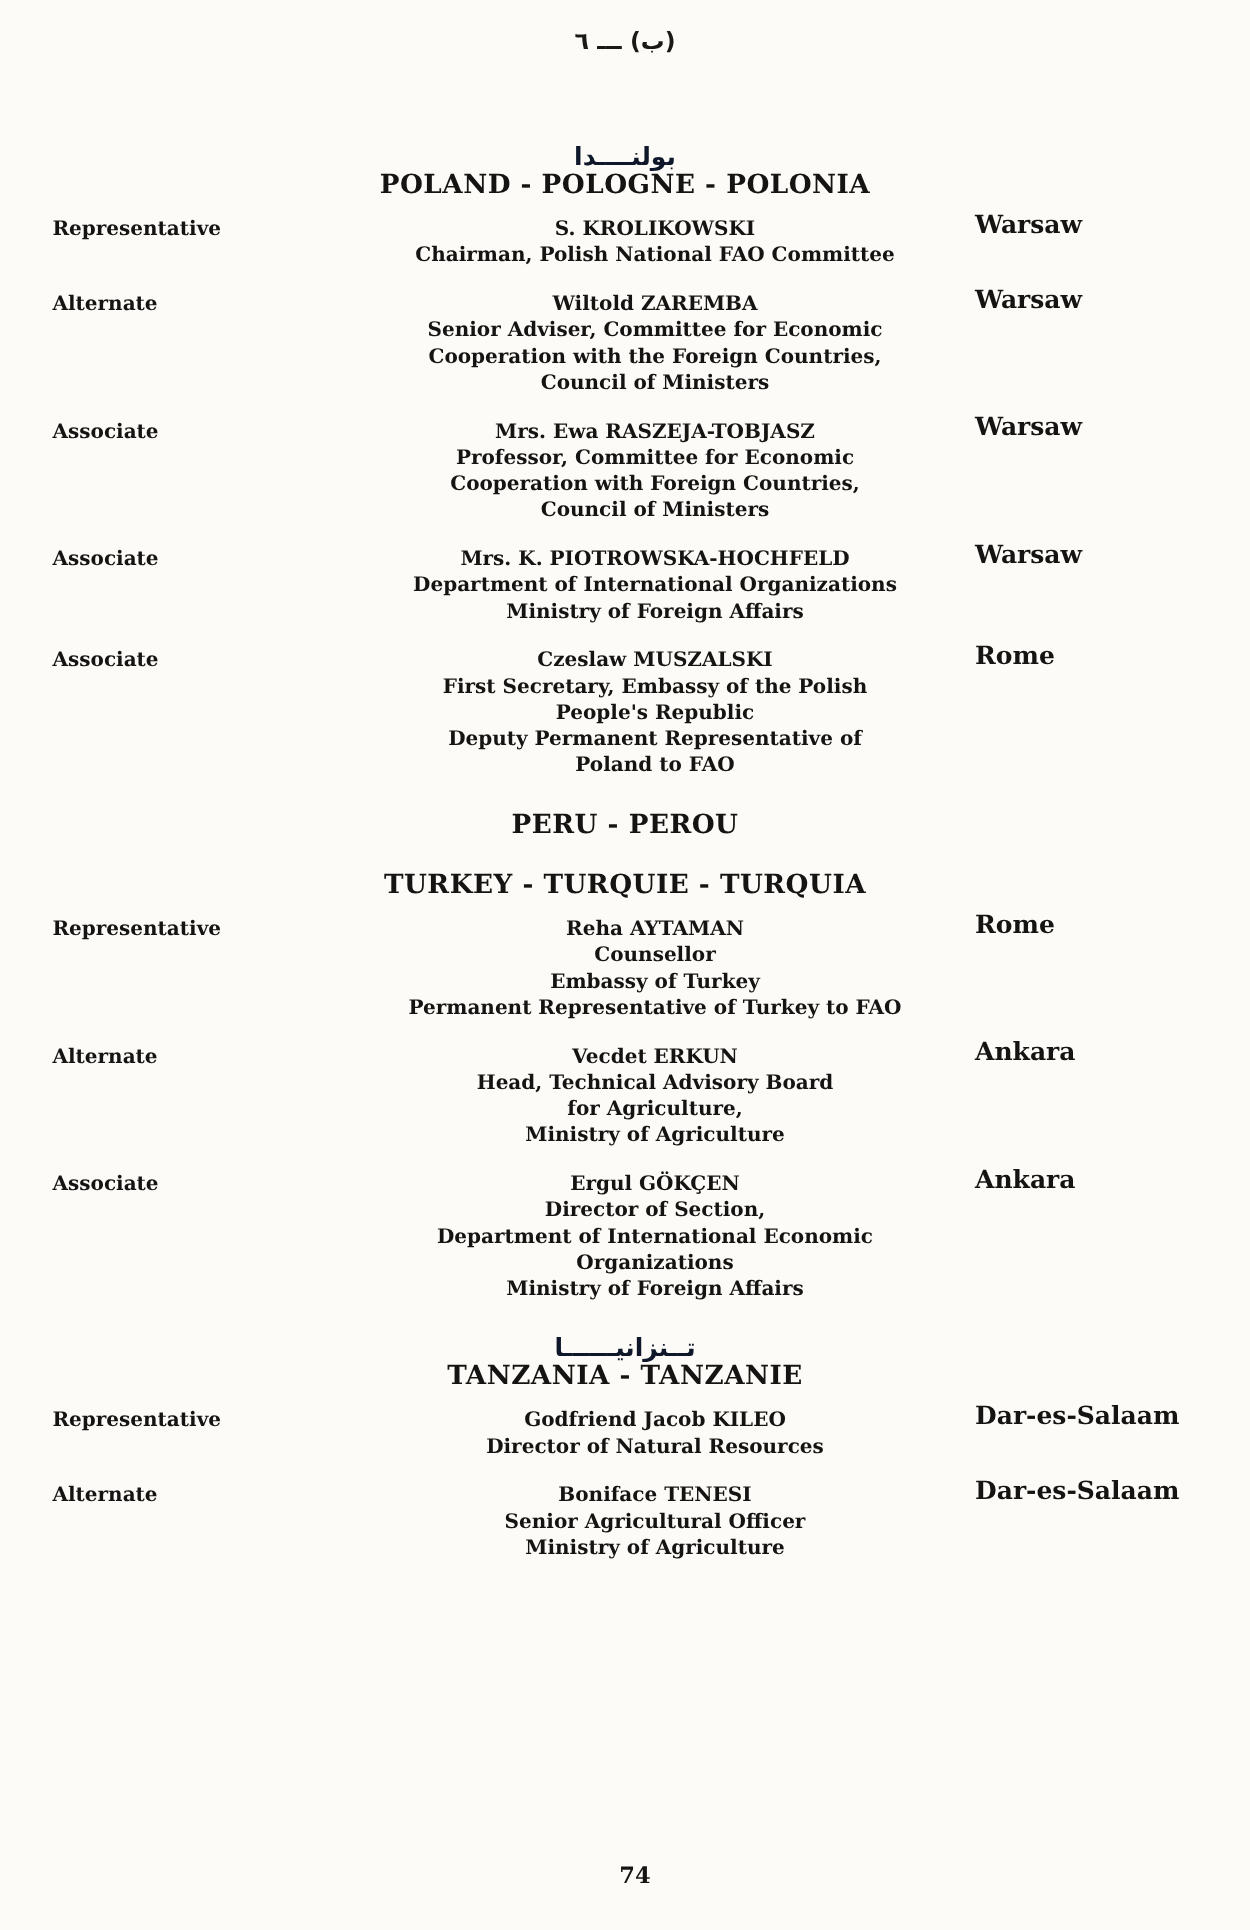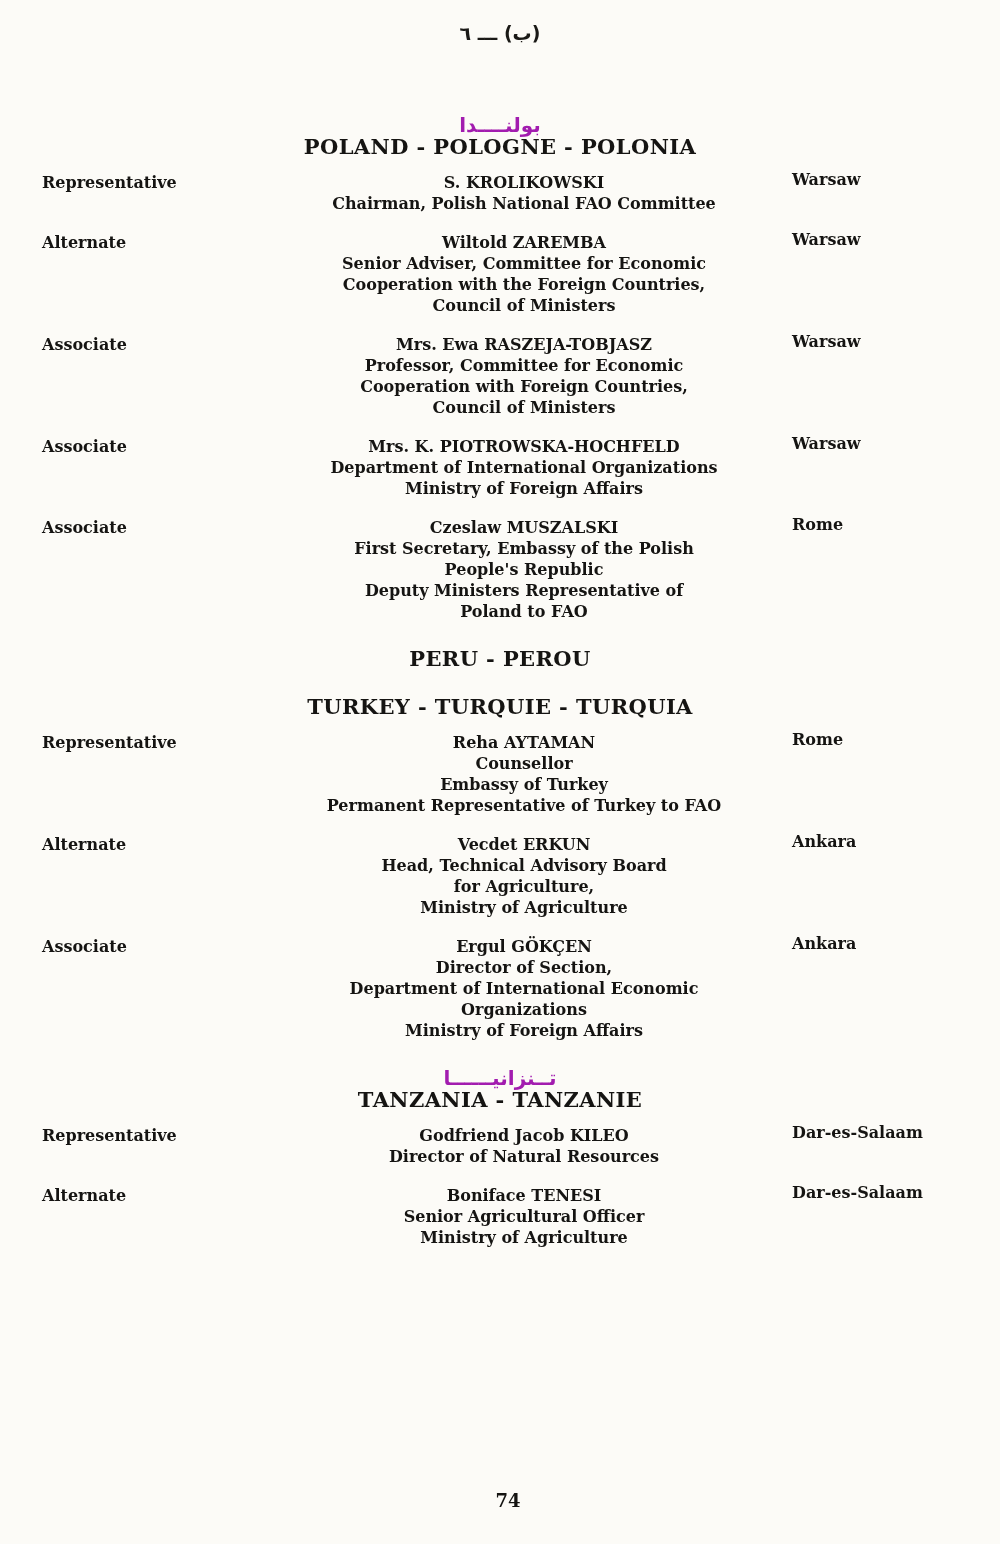--- a/index.html
+++ b/index.html
@@ -37,21 +37,21 @@
     margin: 26px 0 14px 0;
   }
   .section.first .section-header {
     margin-top: 70px;
   }
   .section-header .arabic {
     font-family: "DejaVu Sans", sans-serif;
     font-weight: 700;
     font-size: 20px;
     line-height: 22px;
-    color: #a21caf;
+    color: #0f172a;
   }
   .section-header .latin {
     font-size: 21px;
     line-height: 22px;
     letter-spacing: 0.4px;
   }
   .row {
     display: grid;
     grid-template-columns: 226px 512px 1fr;
     align-items: start;
@@ -62,25 +62,24 @@
     font-size: 16px;
     line-height: 21px;
   }
   .lines {
     font-size: 16px;
     line-height: 21px;
     white-space: pre-line;
     text-align: center;
   }
   .city {
-    font-size: 16px;
+    font-size: 20px;
     line-height: 21px;
     position: relative;
     top: -3px;
-    margin-left: 12px;
   }
   .page-number {
     position: absolute;
     left: 16px;
     right: 0;
     top: 1490px;
     text-align: center;
     font-size: 18px;
   }
 </style>
@@ -124,21 +123,21 @@
       <div class="lines">Mrs. K. PIOTROWSKA-HOCHFELD
 Department of International Organizations
 Ministry of Foreign Affairs</div>
       <div class="city">Warsaw</div>
     </div>
     <div class="row">
       <div class="role">Associate</div>
       <div class="lines">Czeslaw MUSZALSKI
 First Secretary, Embassy of the Polish
 People's Republic
-Deputy Ministers Representative of
+Deputy Permanent Representative of
 Poland to FAO</div>
       <div class="city">Rome</div>
     </div>
   </div>
 
   <div class="section">
     <div class="section-header">
       <div class="latin">PERU - PEROU</div>
     </div>
 

